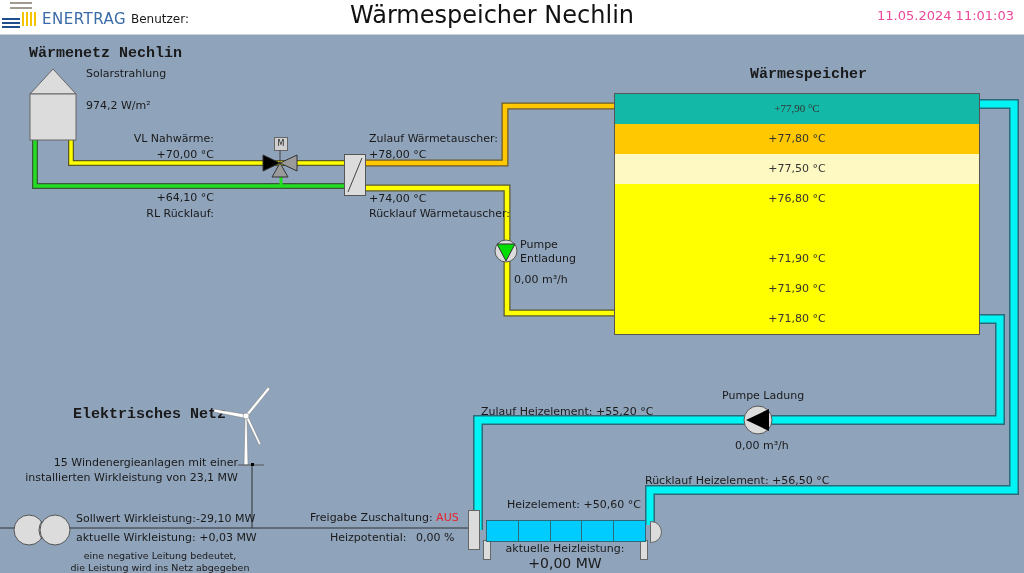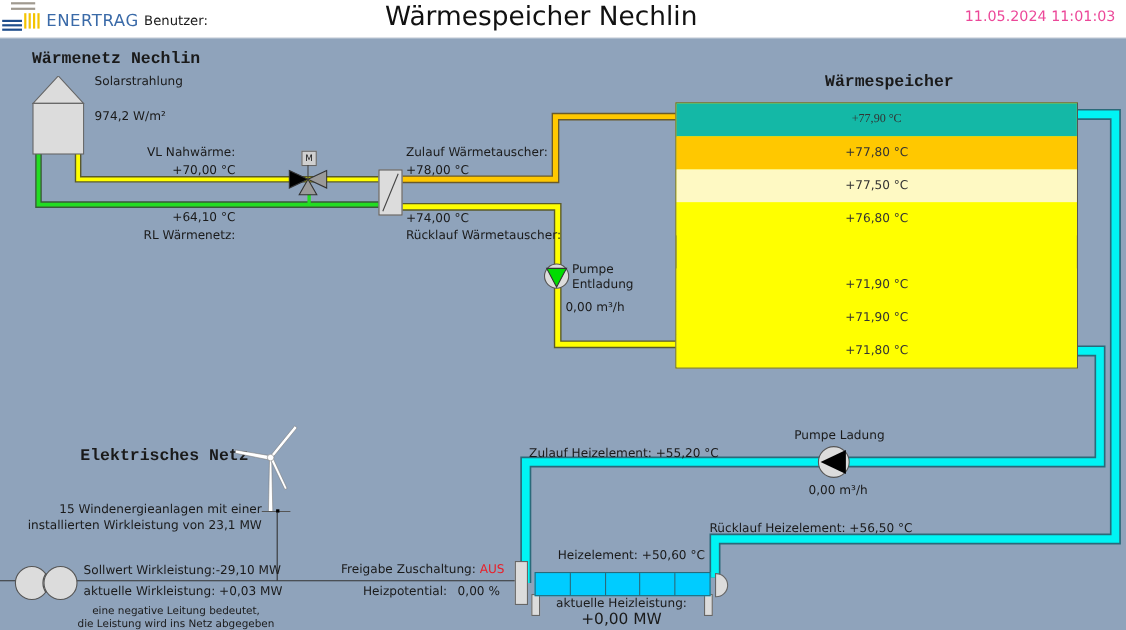--- a/index.html
+++ b/index.html
@@ -74,21 +74,21 @@
     </svg>
   </div>
 
   <div class="t bold" style="left:29px;top:10px;">Wärmenetz Nechlin</div>
   <div class="t" style="left:86px;top:32px;">Solarstrahlung</div>
   <div class="t" style="left:86px;top:47px;margin-top:17px;">974,2 W/m²</div>
 
   <div class="t r" style="right:810px;top:97px;">VL Nahwärme:</div>
   <div class="t r" style="right:810px;top:113px;">+70,00 °C</div>
   <div class="t r" style="right:810px;top:156px;">+64,10 °C</div>
-  <div class="t r" style="right:810px;top:172px;">RL Wärmenetz:</div>
+  <div class="t r" style="right:810px;top:172px;">RL Rücklauf:</div>
 
   <div style="position:absolute;left:262px;top:102px;width:36px;height:46px;">
     <div style="position:absolute;left:12px;top:0;width:12px;height:12px;background:#d0d0d0;border:1px solid #666;font-size:8px;text-align:center;line-height:12px;">M</div>
     <svg width="36" height="46" style="position:absolute;left:0;top:0;">
       <line x1="18" y1="13" x2="18" y2="26" stroke="#444" stroke-width="1"></line>
       <polygon points="1,18 18,26 1,34" fill="#000" stroke="#333" stroke-width="1"></polygon>
       <polygon points="35,18 18,26 35,34" fill="#9a9a9a" stroke="#333" stroke-width="1"></polygon>
       <polygon points="10,40 26,40 18,26" fill="#9a9a9a" stroke="#333" stroke-width="1"></polygon>
     </svg>
   </div>

